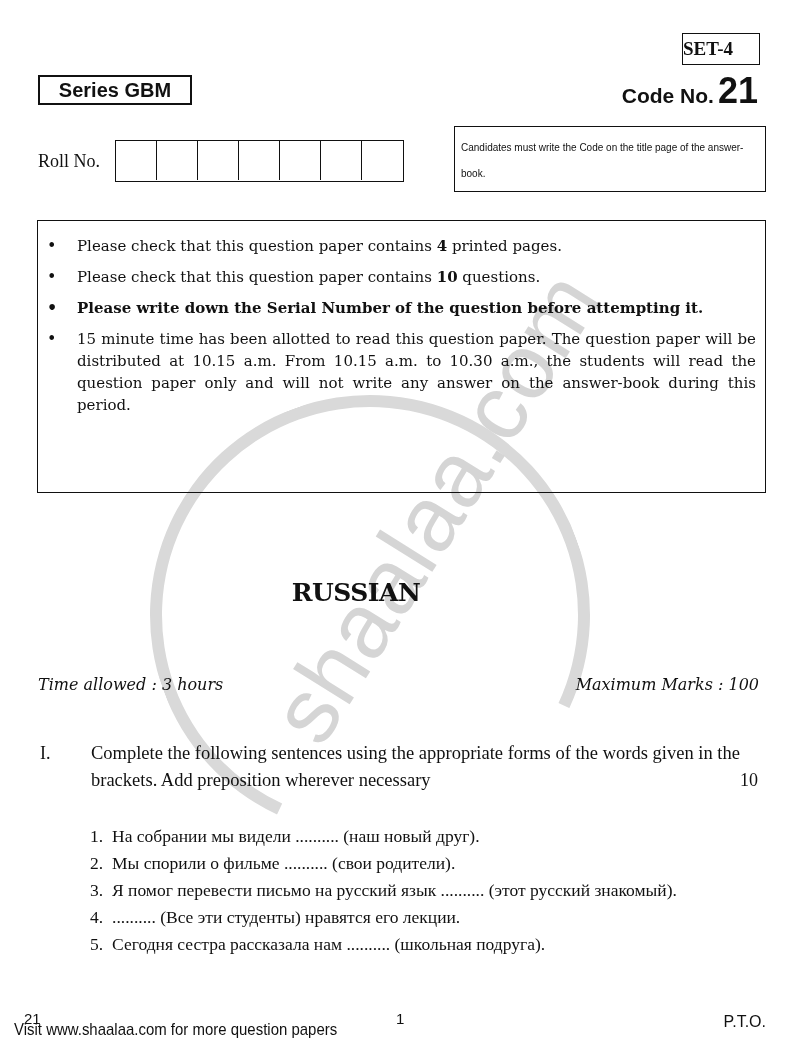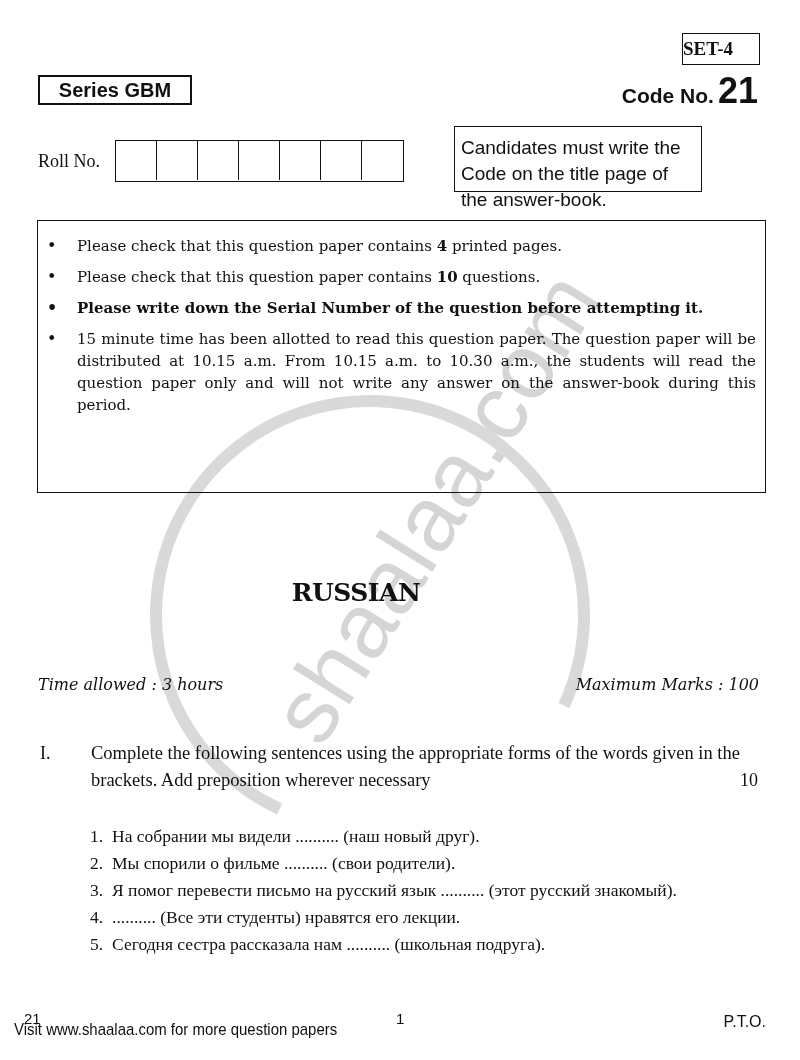--- a/index.html
+++ b/index.html
@@ -48,23 +48,23 @@
     position: absolute; left: 38px; top: 151px; font-family: "Liberation Serif", serif; font-size: 18px;
   }
   .roll-boxes {
     position: absolute; left: 115px; top: 140px; display: flex;
     border: 1.5px solid #111; height: 42px; box-sizing: border-box;
   }
   .roll-boxes .cell { width: 41px; height: 39px; border-right: 1.5px solid #111; box-sizing: border-box; }
   .roll-boxes .cell:last-child { border-right: none; }
 
   .cand-box {
-    position: absolute; left: 454px; top: 126px; width: 248px; height: 66px;
+    position: absolute; left: 454px; top: 126px; width: 312px; height: 66px;
     border: 1.5px solid #111; box-sizing: border-box; padding: 8px 6px;
-    font-family: "Liberation Sans", sans-serif; font-size: 19px; line-height: 26px;
+    font-family: "Liberation Sans", sans-serif; font-size: 10px; line-height: 26px;
   }
 
   .instr-box {
     position: absolute; left: 37px; top: 220px; width: 729px; height: 273px;
     border: 1.5px solid #111; box-sizing: border-box; padding: 14px 9px 0 9px;
     font-family: "DejaVu Serif", serif; font-size: 15px;
   }
   .instr-box ul { list-style: none; margin: 0; padding: 0; }
   .instr-box li { position: relative; padding-left: 30px; margin-bottom: 9px; line-height: 22px; text-align: justify; }
   .instr-box li::before { content: "•"; position: absolute; left: 0; top: 0; font-size: 16px; }

